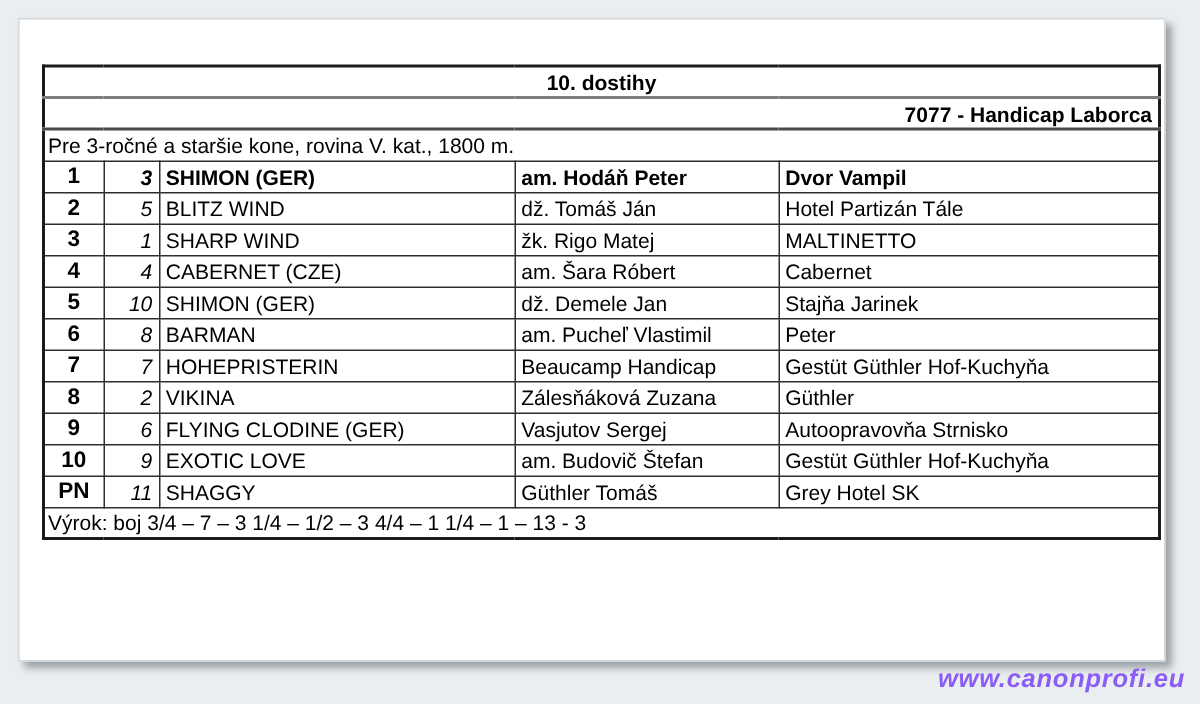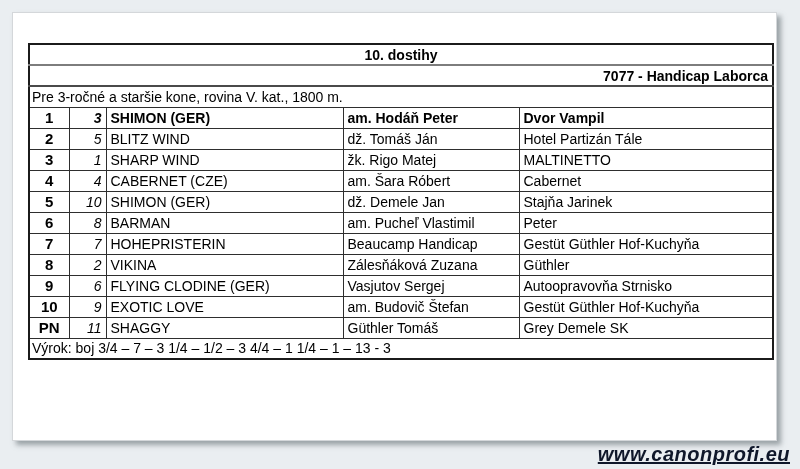--- a/index.html
+++ b/index.html
@@ -62,26 +62,25 @@
   tr.verdict-row td {
     text-align: left;
     padding-left: 2px;
     font-weight: normal;
     border-top: 1px solid #2e2e2e;
   }
   .watermark {
     position: absolute;
     top: 443px;
     right: 10px;
-    font-size: 20px;
+    font-size: 17px;
     font-style: italic;
     font-weight: bold;
-    color: #0f172a;
+    color: #8b5cf6;
     letter-spacing: 0.5px;
-    text-decoration: underline;
   }
 </style>
 </head>
 <body>
 
 <div class="sheet"></div>
 
 <table class="results">
   <colgroup>
     <col style="width:40px">
@@ -170,21 +169,21 @@
         <td class="c-num">9</td>
         <td class="c-horse">EXOTIC LOVE</td>
         <td class="c-rider">am. Budovič Štefan</td>
         <td class="c-owner">Gestüt Güthler Hof-Kuchyňa</td>
       </tr>
       <tr>
         <td class="c-pos">PN</td>
         <td class="c-num">11</td>
         <td class="c-horse">SHAGGY</td>
         <td class="c-rider">Güthler Tomáš</td>
-        <td class="c-owner">Grey Demele SK</td>
+        <td class="c-owner">Grey Hotel SK</td>
       </tr>
     </tbody>
   <tfoot>
     <tr class="verdict-row">
       <td colspan="5">Výrok: boj 3/4 – 7 – 3 1/4 – 1/2 – 3 4/4 – 1 1/4 – 1 – 13 - 3</td>
     </tr>
   </tfoot>
 </table>
 
 <div class="watermark">www.canonprofi.eu</div>

